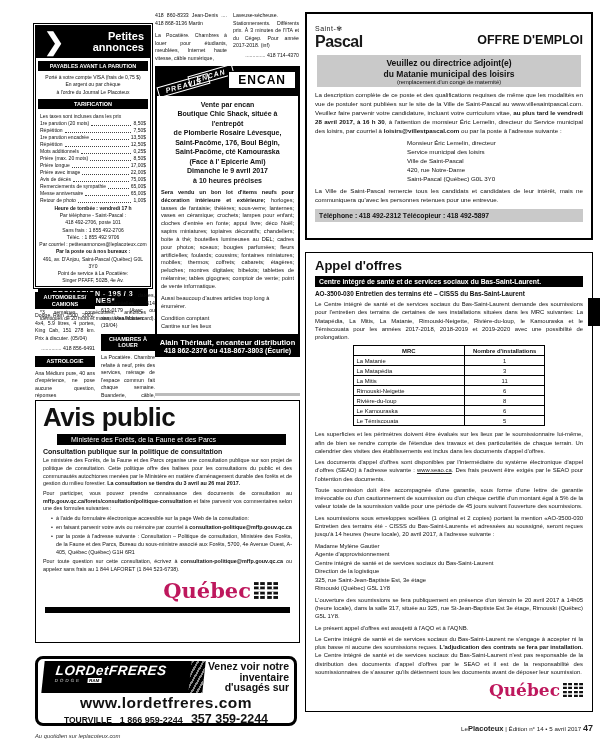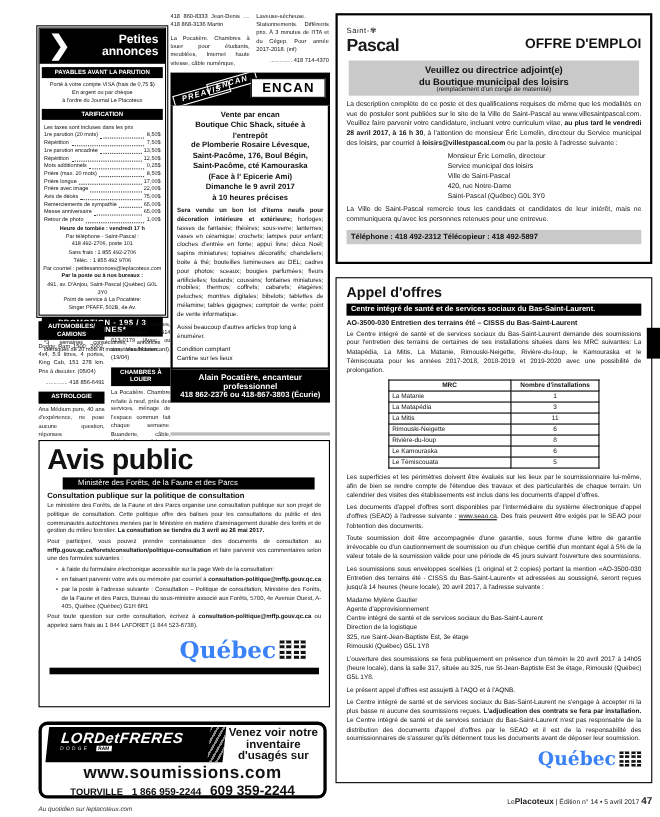--- a/index.html
+++ b/index.html
@@ -71,21 +71,21 @@
   .ao-par{font-size:5.9px;text-align:justify;line-height:1.4;margin:3px 0;}
   .ao-table{border-collapse:collapse;margin:4px auto;width:72%;}
   .ao-table th,.ao-table td{border:1px solid #000;font-size:5.9px;padding:1.5px 3px;}
   .ao-table th{font-weight:bold;text-align:center;}
   .ao-table td.n{text-align:center;width:42%;}
   .ao-addr{font-size:5.9px;line-height:1.45;margin:3px 0;}
   .u{text-decoration:underline;}
 
   
   .quebec{display:flex;align-items:center;justify-content:flex-end;gap:3px;margin-top:4px;}
-  .qtext{font-family:"DejaVu Serif",serif;font-weight:bold;color:#3b82f6;}
+  .qtext{font-family:"DejaVu Serif",serif;font-weight:bold;color:#be185d;}
   .q-lg .qtext{font-size:21px;}
   .q-sm .qtext{font-size:17px;}
 
   
   .avis{left:35px;top:400px;width:265px;height:243px;border:1.5px solid #000;background:#fff;box-sizing:border-box;padding:3px 7px;}
   .avis-title{font-weight:bold;font-size:26px;letter-spacing:-.5px;line-height:1.05;}
   .avis-banner{background:#000;color:#fff;font-size:7px;padding:2px 6px 2px 14px;margin:3px 6px 3px 14px;}
   .avis-heading{font-weight:bold;font-size:7px;margin:2px 0 2px;}
   .avis-par{font-size:5.4px;text-align:justify;line-height:1.42;margin:2px 0;}
   .avis-ul{margin:1px 0;padding-left:8px;list-style:none;}
@@ -95,21 +95,21 @@
 
   
   .lord{left:35px;top:656px;width:262px;height:70px;border:3px solid #000;border-radius:8px;background:#fff;box-sizing:border-box;padding:2px 5px;}
   .lord-row1{display:flex;align-items:stretch;gap:4px;}
   .lord-logo{background:#000;color:#fff;transform:skewX(-6deg);padding:2px 10px 2px 12px;flex:1;position:relative;overflow:hidden;}
   .lord-name{font-style:italic;font-weight:bold;font-size:13.5px;letter-spacing:.5px;white-space:nowrap;}
   .lord-brands{display:flex;gap:6px;align-items:center;font-size:4.5px;letter-spacing:2px;color:#ddd;}
   .ram{background:#fff;color:#000;font-weight:bold;padding:0 2px;letter-spacing:0;}
   .lord-stripes{position:absolute;right:0;top:0;bottom:0;width:14px;
      background:repeating-linear-gradient(115deg,#888 0 2px,transparent 2px 5px);}
-  .lord-pitch{text-align:center;font-weight:bold;font-size:10.5px;line-height:1.02;white-space:nowrap;}
+  .lord-pitch{text-align:right;font-weight:bold;font-size:10.5px;line-height:1.02;white-space:nowrap;}
   .lord-url{text-align:center;font-weight:bold;font-size:15.5px;letter-spacing:.5px;margin-top:1px;}
   .lord-row3{display:flex;justify-content:center;align-items:baseline;gap:8px;font-weight:bold;}
   .lord-city{font-size:8.5px;}
   .lord-p1{font-size:9px;}
   .lord-p2{font-size:12.5px;}
 
   .edge-tab{left:588px;top:298px;width:12px;height:28px;background:#000;}
 
   
   .footer-left{left:35px;top:733px;font-size:5.8px;font-style:italic;color:#333;}
@@ -252,37 +252,37 @@
           <div>(Face à l' Epicerie Ami)</div>
           <div>Dimanche le 9 avril 2017</div>
           <div>à 10 heures précises</div>
       </div>
       <p class="encan-par" style="margin:4px 0 0;"><span class="b">Sera vendu un bon lot d'items neufs pour décoration intérieure et extérieure;</span><span> horloges; tasses de fantaisie; théières; sous-verre; lanternes; vases en céramique; crochets; lampes pour enfant; cloches d'entrée en fonte; appui livre; déco Noël; sapins miniatures; topiaires décoratifs; chandeliers; boite à thé; bouteilles lumineuses au DEL; cadres pour photos; sceaux; bougies parfumées; fleurs artificielles; foulards; coussins; fontaines miniatures; mobiles; thermos; coffrets; cabarets; étagères; peluches; montres digitales; bibelots; tablettes de mélamine; tables gigognes; comptoir de vente; point de vente informatique.</span></p>
       <div class="encan-extra">Aussi beaucoup d'autres articles trop long à énumérer.</div>
       <div class="encan-extra" style="margin-top:5px;">Condition comptant</div>
       <div class="encan-extra" style="margin-top:0;">Cantine sur les lieux</div>
     </div>
     <div class="encan-foot">
-      <div class="l1">Alain Pocatière, encanteur professionnel</div>
+      <div class="l1">Alain Thériault, encanteur distribution</div>
       <div class="l2">418 862-2376 ou 418-867-3803 (Écurie)</div>
     </div>
   </div>
   <div class="abs encan-sep"></div>
 
   <div class="abs emploi">
     <div class="emploi-top">
       <div class="sp-logo">
         <div><span class="sp-small">Saint-</span><span class="sp-flower">✾</span></div>
         <div class="sp-big">Pascal</div>
       </div>
       <div class="emploi-label">OFFRE D'EMPLOI</div>
     </div>
     <div class="emploi-grey">
       <div class="g1">Veuillez ou directrice adjoint(e)</div>
-      <div class="g1">du Boutique municipal des loisirs</div>
+      <div class="g1">du Matanie municipal des loisirs</div>
       <div class="g3">(remplacement d'un congé de maternité)</div>
     </div>
     <p class="emploi-par" style="margin:0;"><span>La description complète de ce poste et des qualifications requises de même que les modalités en vue de postuler sont publiées sur le site de la Ville de Saint-Pascal au www.villesaintpascal.com. Veuillez faire parvenir votre candidature, incluant votre curriculum vitae, </span><span class="b">au plus tard le vendredi 28 avril 2017, à 16 h 30</span><span>, à l'attention de monsieur Éric Lemelin, directeur du Service municipal des loisirs, par courriel à </span><span class="b">loisirs@villestpascal.com</span><span> ou par la poste à l'adresse suivante :</span></p>
     <div class="emploi-addr">
       <div>Monsieur Éric Lemelin, directeur</div>
         <div>Service municipal des loisirs</div>
         <div>Ville de Saint-Pascal</div>
         <div>420, rue Notre-Dame</div>
         <div>Saint-Pascal (Québec) G0L 3Y0</div>
     </div>
@@ -398,25 +398,25 @@
           <span class="ram">RAM</span>
         </div>
         <span class="lord-stripes"></span>
       </div>
       <div class="lord-pitch">
         <div>Venez voir notre</div>
           <div>inventaire</div>
           <div>d'usagés sur</div>
       </div>
     </div>
-    <div class="lord-url">www.soumissions.com</div>
+    <div class="lord-url">www.lordetfreres.com</div>
     <div class="lord-row3">
       <span class="lord-city">TOURVILLE</span>
       <span class="lord-p1">1 866 959-2244</span>
-      <span class="lord-p2">609 359-2244</span>
+      <span class="lord-p2">357 359-2244</span>
     </div>
   </div>
 
   <div class="abs edge-tab"></div>
 
   <div class="abs footer-left">Au quotidien sur leplacoteux.com</div>
   <div class="abs footer-right">
     <span>Le</span><span class="fr-brand">Placoteux</span>
     <span>|</span>
     <span>Édition n° 14 • 5 avril 2017</span>

